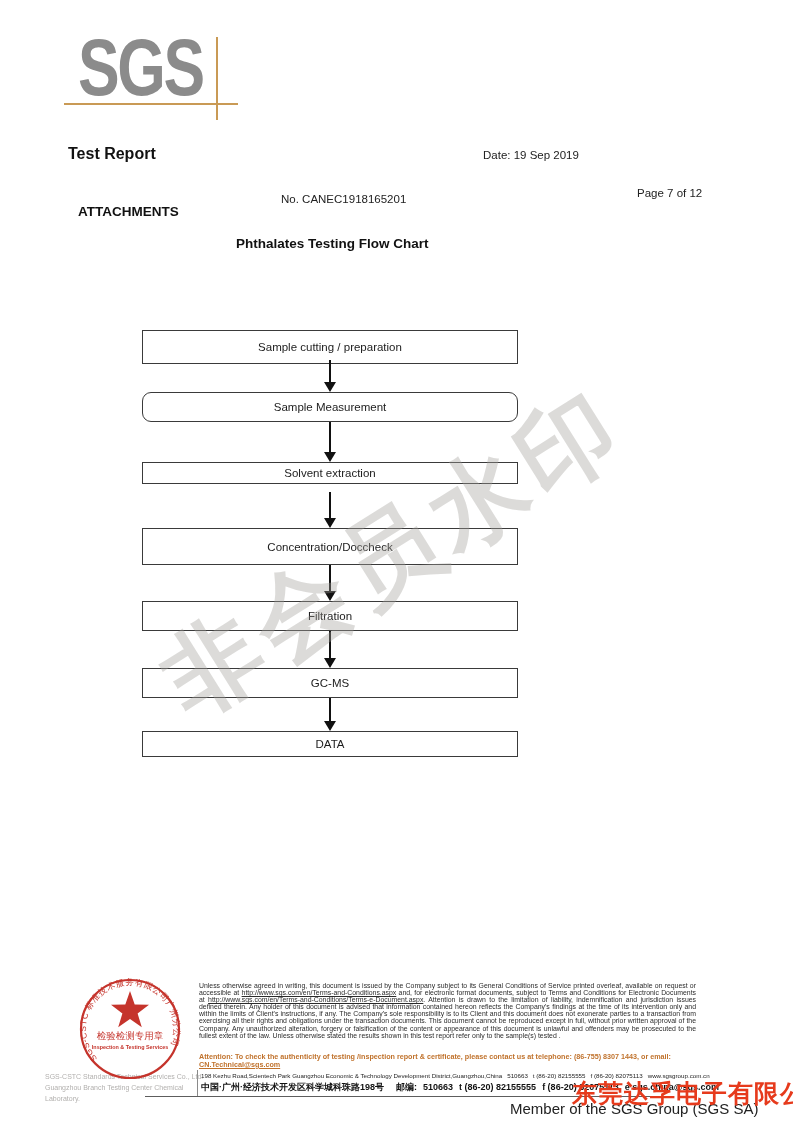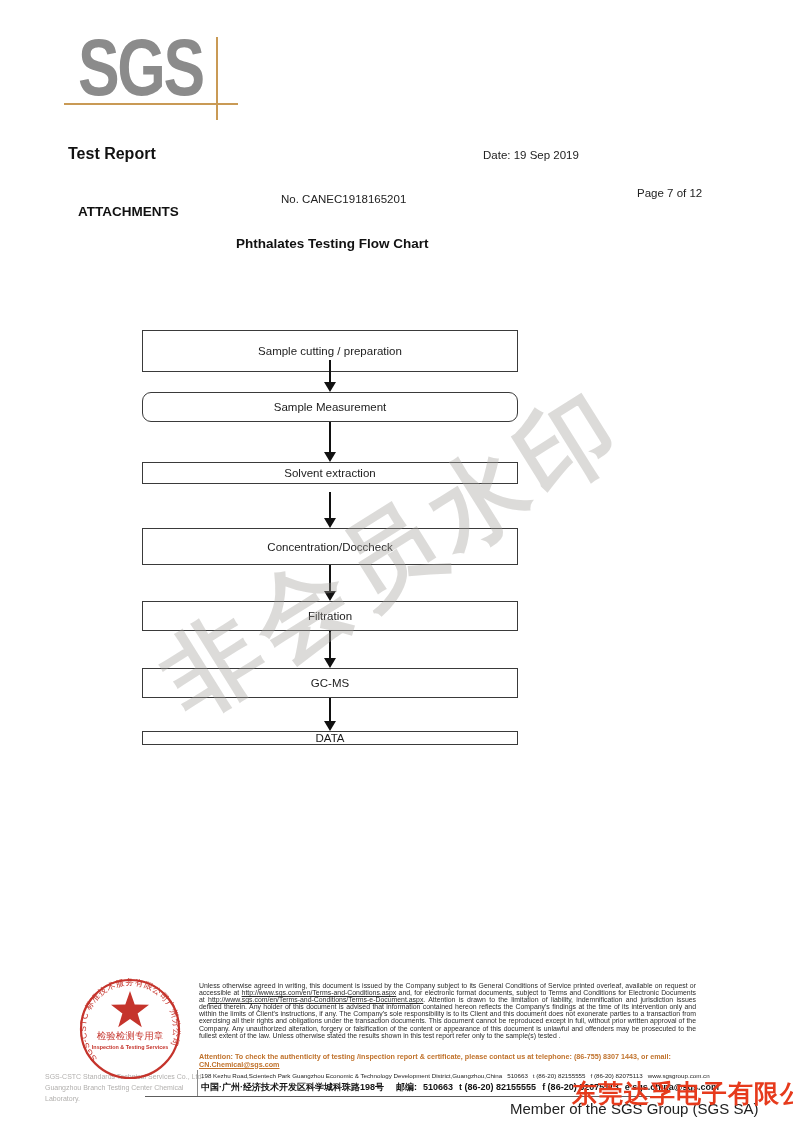--- a/index.html
+++ b/index.html
@@ -78,21 +78,21 @@
 <div class="logo-vline"></div>
 
 <div class="doc-title">Test Report</div>
 <div class="hdr" style="left:281px;margin-top:44px;">No. CANEC1918165201</div>
 <div class="hdr" style="left:483px;">Date: 19 Sep 2019</div>
 <div class="hdr" style="left:637px;margin-top:38px;">Page 7 of 12</div>
 
 <div class="attach-heading">ATTACHMENTS</div>
 <div class="chart-title">Phthalates Testing Flow Chart</div>
 
-<div class="flow-box" style="top:330px;height:42px;">
+<div class="flow-box" style="top:330px;height:34px;">
   <span>Sample cutting / preparation</span>
 </div>
 <div class="arrow" style="top:360px;height:32px;"></div>
 
 <div class="flow-box" style="top:392px;height:30px;border-radius:9px;">
   <span>Sample Measurement</span>
 </div>
 <div class="arrow" style="top:422px;height:40px;"></div>
 
 <div class="flow-box" style="top:462px;height:22px;">
@@ -108,21 +108,21 @@
 <div class="flow-box" style="top:601px;height:30px;">
   <span>Filtration</span>
 </div>
 <div class="arrow" style="top:631px;height:37px;"></div>
 
 <div class="flow-box" style="top:668px;height:30px;">
   <span>GC-MS</span>
 </div>
 <div class="arrow" style="top:698px;height:33px;"></div>
 
-<div class="flow-box" style="top:731px;height:14px;">
+<div class="flow-box" style="top:731px;height:26px;">
   <span>DATA</span>
 </div>
 
 <div class="watermark">非会员水印</div>
 
 <div class="company-gray">
   <div>SGS-CSTC Standards Technical Services Co., Ltd.</div>
   <div>Guangzhou Branch Testing Center Chemical Laboratory.</div>
 </div>
 
@@ -136,21 +136,21 @@
     <textPath href="#ringPath" startOffset="2" id="ring-text-target">SGS-CSTC 标准技术服务有限公司广州分公司</textPath>
   </text>
   <text x="56" y="60" text-anchor="middle" font-size="9.5" fill="#c5342c" id="stamp-line1">检验检测专用章</text>
   <text x="56" y="70" text-anchor="middle" font-size="5.4" font-weight="bold" fill="#c5342c" id="stamp-line2">Inspection &amp; Testing Services</text>
 </svg>
 
 <div class="v-divider"></div>
 
 <p class="disclaimer"><span>Unless otherwise agreed in writing, this document is issued by the Company subject to its General Conditions of Service printed overleaf, available on request or accessible at </span><span class="u">http://www.sgs.com/en/Terms-and-Conditions.aspx</span><span> and, for electronic format documents, subject to Terms and Conditions for Electronic Documents at </span><span class="u">http://www.sgs.com/en/Terms-and-Conditions/Terms-e-Document.aspx</span><span>. Attention is drawn to the limitation of liability, indemnification and jurisdiction issues defined therein. Any holder of this document is advised that information contained hereon reflects the Company's findings at the time of its intervention only and within the limits of Client's instructions, if any. The Company's sole responsibility is to its Client and this document does not exonerate parties to a transaction from exercising all their rights and obligations under the transaction documents. This document cannot be reproduced except in full, without prior written approval of the Company. Any unauthorized alteration, forgery or falsification of the content or appearance of this document is unlawful and offenders may be prosecuted to the fullest extent of the law. Unless otherwise stated the results shown in this test report refer only to the sample(s) tested .</span></p>
 
-<p class="attention"><span>Attention:</span><span> To check the authenticity of testing /inspection report &amp; certificate, please contact us at telephone: (86-755) 8307 1443, or email: </span><span class="u">CN.Chemical@sgs.com</span></p>
+<p class="attention"><span>Attention:</span><span> To check the authenticity of testing /inspection report &amp; certificate, please contact us at telephone: (86-755) 8307 1443, or email: </span><span class="u">CN.Technical@sgs.com</span></p>
 
 <div class="addr-en">
   <span>198 Kezhu Road,Scientech Park Guangzhou Economic &amp; Technology Development District,Guangzhou,China</span>
   <span>510663</span>
   <span>t (86-20) 82155555</span>
   <span>f (86-20) 82075113</span>
   <span>www.sgsgroup.com.cn</span>
 </div>
 
 <div class="addr-cn">

